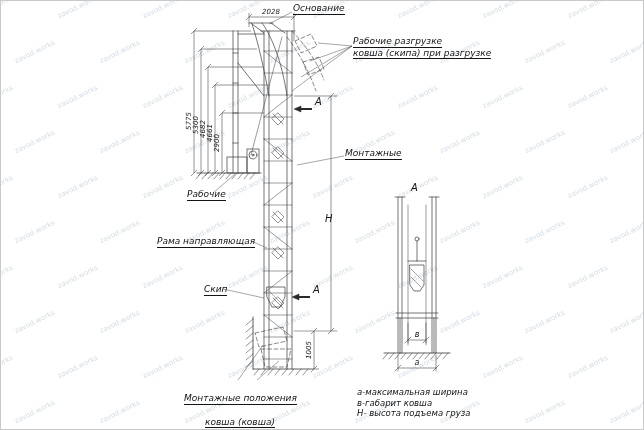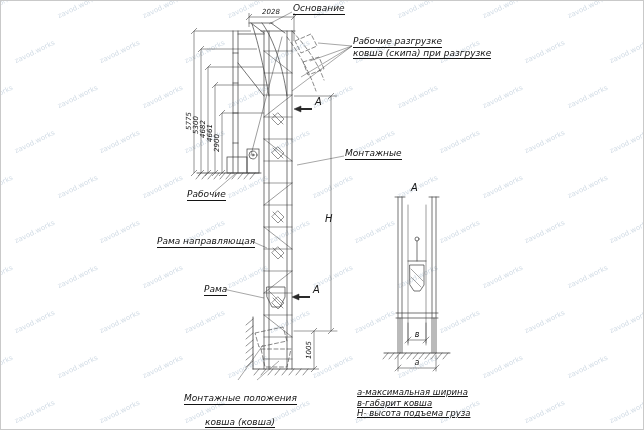--- a/index.html
+++ b/index.html
@@ -6,21 +6,21 @@
   #canvas{position:relative;width:644px;height:430px;background:#ffffff;border:1px solid #c9c9c9;
           box-sizing:border-box;overflow:hidden;font-family:"DejaVu Sans",sans-serif;}
   #watermark-layer{position:absolute;inset:0;z-index:1;pointer-events:none;}
   #watermark-layer .wm{position:absolute;font:7px "DejaVu Sans",sans-serif;color:#8aa4bd;opacity:.4;
           transform:rotate(-26deg);white-space:nowrap;}
   svg#drawing{position:absolute;inset:0;z-index:2;}
   .lbl{position:absolute;z-index:3;font:italic 9px "DejaVu Sans",sans-serif;color:#141414;line-height:10.5px;}
   .lbl .u{display:block;width:fit-content;border-bottom:0.8px solid #141414;padding-bottom:0px;white-space:nowrap;}
   .lbl.center{text-align:center;}
   .lbl.center .u{margin:12px auto;}
-  .notes{position:absolute;z-index:3;font:italic 8.5px "DejaVu Sans",sans-serif;color:#141414;line-height:10.5px;white-space:nowrap;text-decoration:underline;}
+  .notes{position:absolute;z-index:3;font:italic 8.5px "DejaVu Sans",sans-serif;color:#141414;line-height:10.5px;white-space:nowrap;}
   text{font-family:"DejaVu Sans",sans-serif;font-style:italic;fill:#161616;}
 </style>
 </head>
 <body>
 
 <div id="canvas">
 
   <div id="watermark-layer">
       <span class="wm" style="left: -30px; top: 2px;">zavod.works</span>
       <span class="wm" style="left: 55px; top: 2px;">zavod.works</span>
@@ -379,21 +379,21 @@
 
   <div class="lbl" style="left:186px;top:188px">
     <span class="u">Рабочие</span>
   </div>
 
   <div class="lbl" style="left:156px;top:235px">
     <span class="u">Рама направляющая</span>
   </div>
 
   <div class="lbl" style="left:203px;top:283px">
-    <span class="u">Рама</span>
+    <span class="u">Скип</span>
   </div>
 
   <div class="lbl center" style="left:183px;top:380px;width:112px">
     <span class="u">Монтажные положения</span>
     <span class="u">ковша (ковша)</span>
   </div>
 
   <div class="notes" style="left:356px;top:386px">
     <div>а-максимальная ширина</div>
     <div>в-габарит ковша</div>

